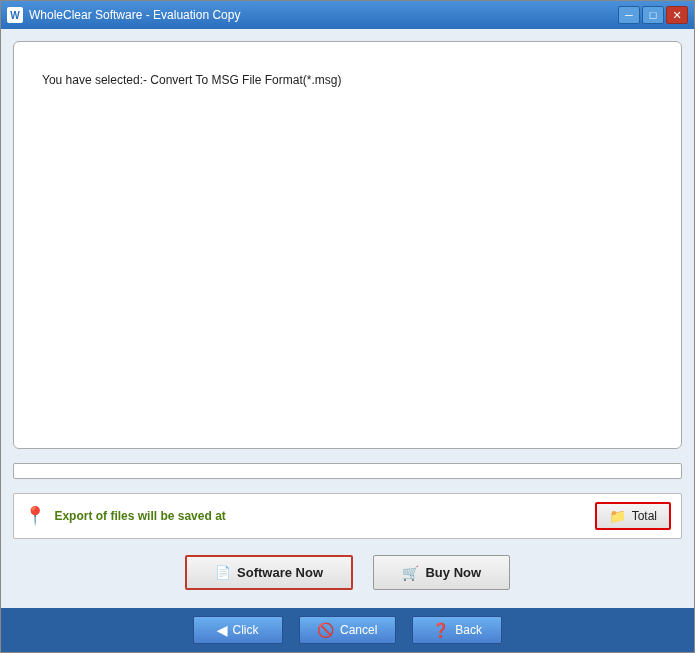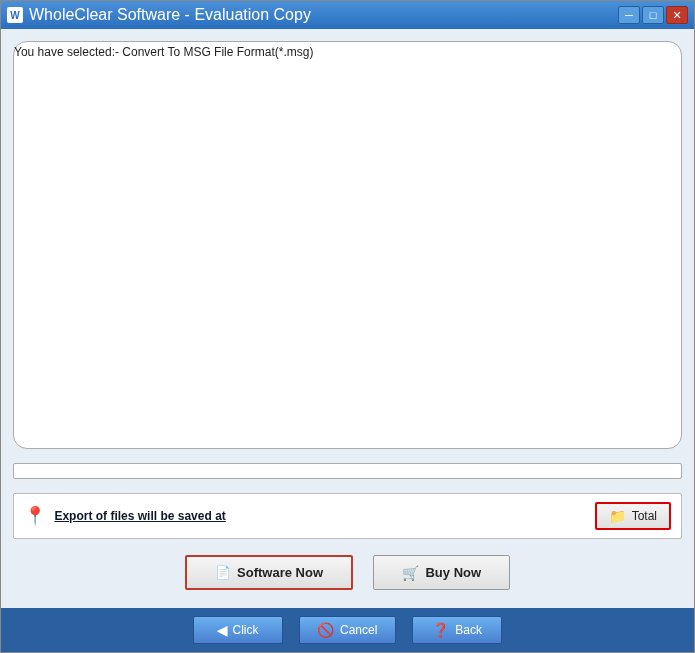--- a/index.html
+++ b/index.html
@@ -47,21 +47,21 @@
       border-radius: 2px;
       display: flex;
       align-items: center;
       justify-content: center;
       font-size: 10px;
       color: #2a6fbe;
       font-weight: bold;
     }
     .title-text {
       color: white;
-      font-size: 16px;
+      font-size: 12px;
       font-weight: normal;
     }
     .title-controls {
       display: flex;
       gap: 2px;
     }
     .title-btn {
       width: 22px;
       height: 18px;
       background: #5a9fe0;
@@ -86,22 +86,22 @@
       padding: 12px;
       display: flex;
       flex-direction: column;
       gap: 10px;
     }
 
     
     .info-box {
       background: white;
       border: 1px solid #aaa;
-      border-radius: 14px;
-      padding: 0;
+      border-radius: 6px;
+      padding: 28px;
       flex: 1;
       min-height: 300px;
     }
     .info-line {
       color: #222;
       font-size: 12px;
       line-height: 1.8;
     }
 
     
@@ -137,23 +137,22 @@
       align-items: center;
       gap: 8px;
     }
     .pin-icon {
       color: #c0392b;
       font-size: 18px;
       line-height: 1;
     }
     .browse-label {
       font-size: 12px;
-      color: #0f172a;
+      color: #4d7c0f;
       font-weight: bold;
-      text-decoration: underline;
     }
     .browse-btn {
       border: 2px solid #d00;
       background: linear-gradient(to bottom, #f5f5f5, #e0e0e0);
       padding: 4px 12px;
       font-size: 12px;
       cursor: pointer;
       display: flex;
       align-items: center;
       gap: 5px;

